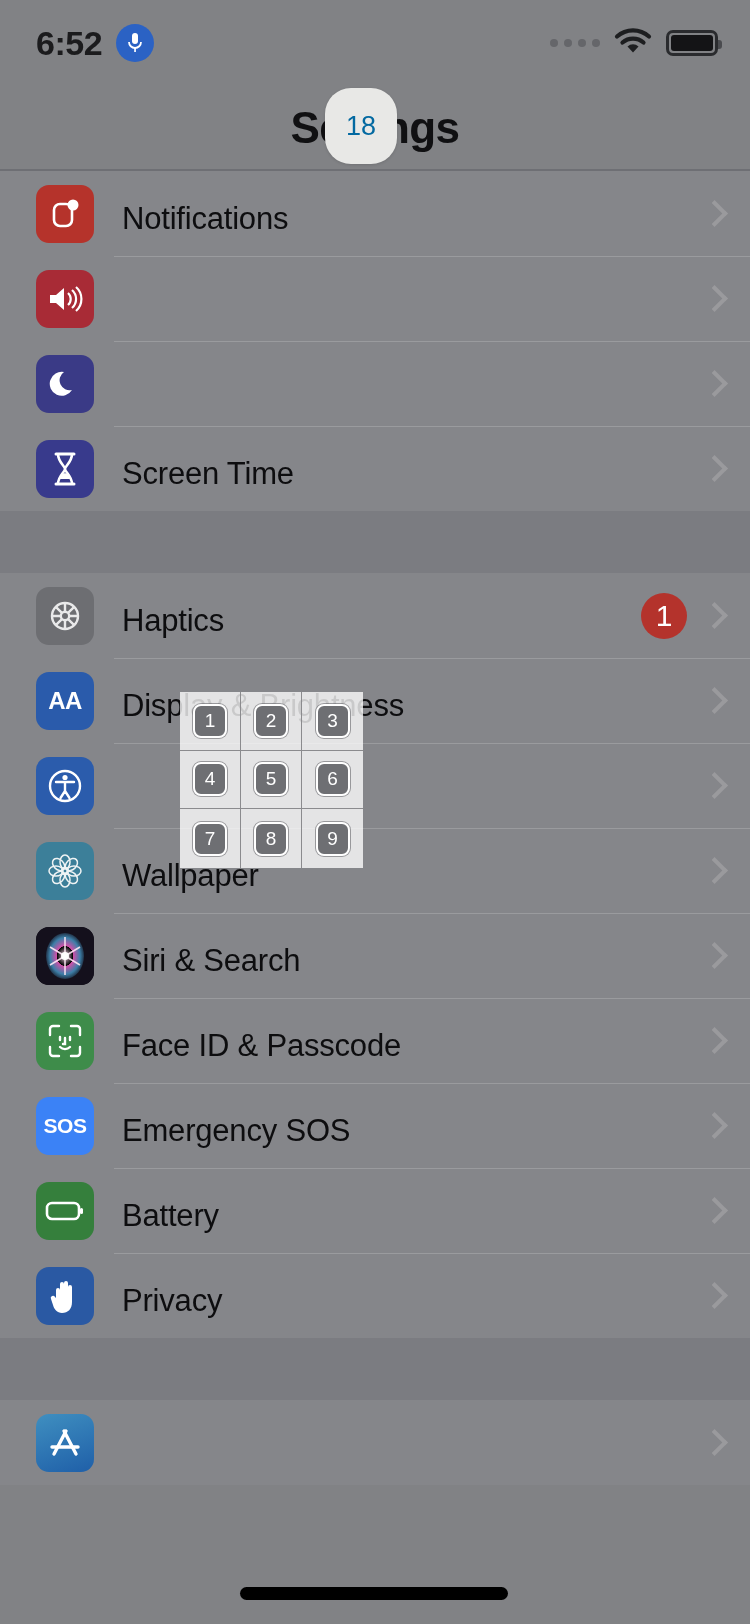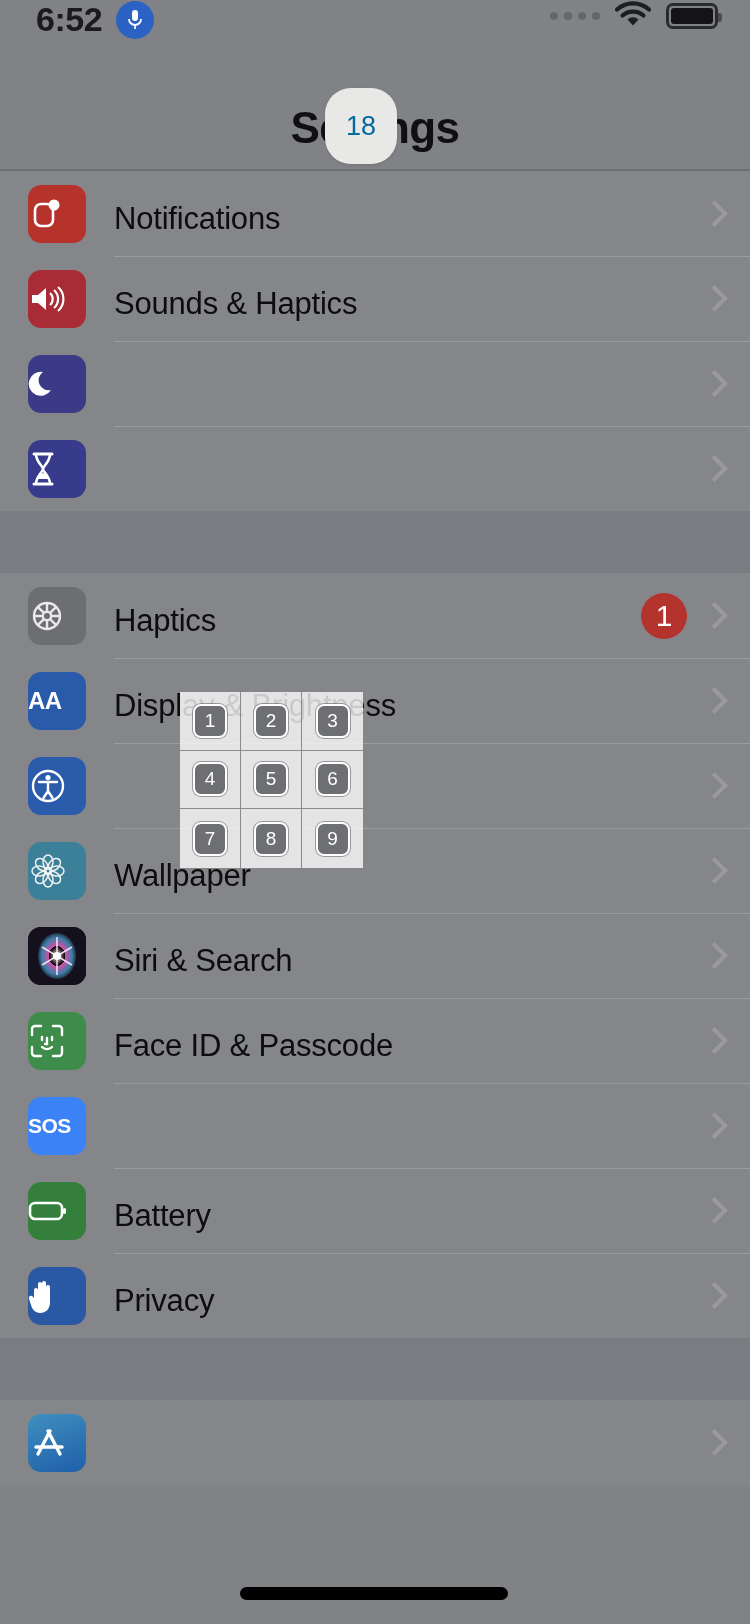--- a/index.html
+++ b/index.html
@@ -16,21 +16,21 @@
 
   
   #screen {
     position: absolute; inset: 0;
     background: #818285;
   }
 
   
   .statusbar {
     position: absolute; top: 0; left: 0; right: 0; height: 86px;
-    display: flex; align-items: flex-start;
+    display: flex; align-items: center;
     justify-content: space-between;
     padding: 0 32px 0 36px;
     box-sizing: border-box;
   }
   .sb-left { display: flex; align-items: center; gap: 14px; }
   .sb-time {
     font-size: 34px; font-weight: 600; color: #1b1b1d;
     letter-spacing: -0.5px;
   }
   .mic-badge {
@@ -86,22 +86,22 @@
     padding-left: 28px;
     box-sizing: border-box;
   }
   .row + .row::before {
     content: ""; position: absolute; left: 114px; right: 0; top: 0;
     height: 1px; background: #9a9b9e;
   }
   .row-icon {
     width: 58px; height: 58px; border-radius: 13px;
     flex: 0 0 58px;
-    display: flex; align-items: center; 
-    position: relative; overflow: hidden;
+    display: flex; align-items: center; justify-content: center;
+    position: relative; overflow: hidden; margin-left: 8px;
   }
   .row-label {
     margin-left: 28px;
     font-size: 31px; color: #0d0d0f;
     letter-spacing: -0.2px;
     white-space: nowrap;
     margin-top: 11px;
   }
   .row-right {
     margin-left: auto; display: flex; align-items: center;
@@ -255,21 +255,20 @@
         </div>
         <div class="row">
           <div class="row-icon ic-sounds">
             <svg width="38" height="32" viewBox="0 0 38 32">
               <path d="M4 12 h6 l8 -7 v22 l-8 -7 h-6 z" fill="#fff"></path>
               <path d="M22 10 a8 8 0 0 1 0 12" stroke="#fff" stroke-width="2.2" fill="none"></path>
               <path d="M26 7 a12 12 0 0 1 0 18" stroke="#fff" stroke-width="2.2" fill="none"></path>
               <path d="M30 4 a16 16 0 0 1 0 24" stroke="#fff" stroke-width="2.2" fill="none"></path>
             </svg>
           </div>
-          <div class="row-label">Sounds &amp; Haptics</div>
           <div class="row-right">
             <div class="chev"></div>
           </div>
         </div>
         <div class="row">
           <div class="row-icon ic-dnd">
             <svg width="32" height="32" viewBox="0 0 32 32">
               <path d="M23 22 a12 12 0 1 1 -8 -18 a10 10 0 0 0 8 18 z" fill="#fff"></path>
             </svg>
           </div>
@@ -278,20 +277,21 @@
           </div>
         </div>
         <div class="row">
           <div class="row-icon ic-screentime">
             <svg width="30" height="36" viewBox="0 0 30 36">
               <path d="M6 3 h18 M6 33 h18" stroke="#fff" stroke-width="3" stroke-linecap="round"></path>
               <path d="M8 3 c0 8 7 12 7 15 c0 3 -7 7 -7 15 M22 3 c0 8 -7 12 -7 15 c0 3 7 7 7 15" stroke="#fff" stroke-width="2.6" fill="none"></path>
               <path d="M10 28 c0 -4 5 -6 5 -6 c0 0 5 2 5 6 z" fill="#fff"></path>
             </svg>
           </div>
+          <div class="row-label">Screen Time</div>
           <div class="row-right">
             <div class="chev"></div>
           </div>
         </div>
       </div>
       <div class="gap"></div>
       <div class="group">
         <div class="row">
           <div class="row-icon ic-general">
             <svg width="38" height="38" viewBox="0 0 38 38">
@@ -393,20 +393,21 @@
           </div>
           <div class="row-label">Face ID &amp; Passcode</div>
           <div class="row-right">
             <div class="chev"></div>
           </div>
         </div>
         <div class="row">
           <div class="row-icon ic-sos">
             <span class="ic-text sos-text">SOS</span>
           </div>
+          <div class="row-label">Emergency SOS</div>
           <div class="row-right">
             <div class="chev"></div>
           </div>
         </div>
         <div class="row">
           <div class="row-icon ic-battery">
             <svg width="40" height="24" viewBox="0 0 40 24">
               <rect x="2" y="4" width="32" height="16" rx="5" fill="none" stroke="#fff" stroke-width="2.6"></rect>
               <rect x="35" y="9" width="3" height="6" rx="1.5" fill="#fff"></rect>
             </svg>

